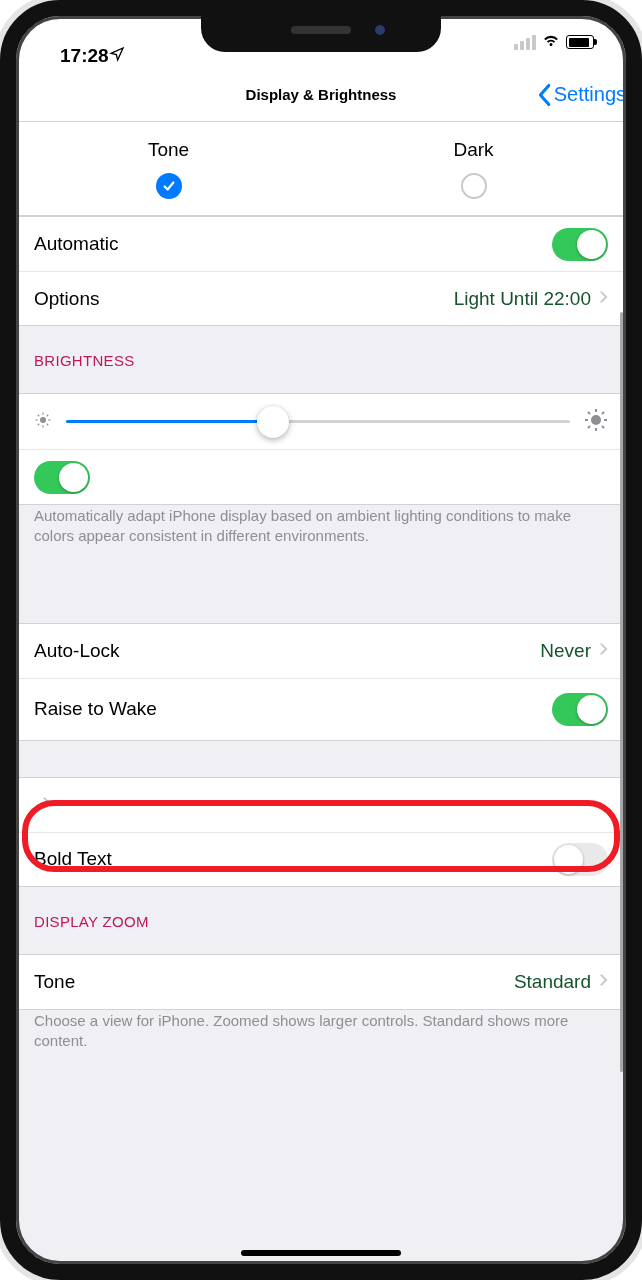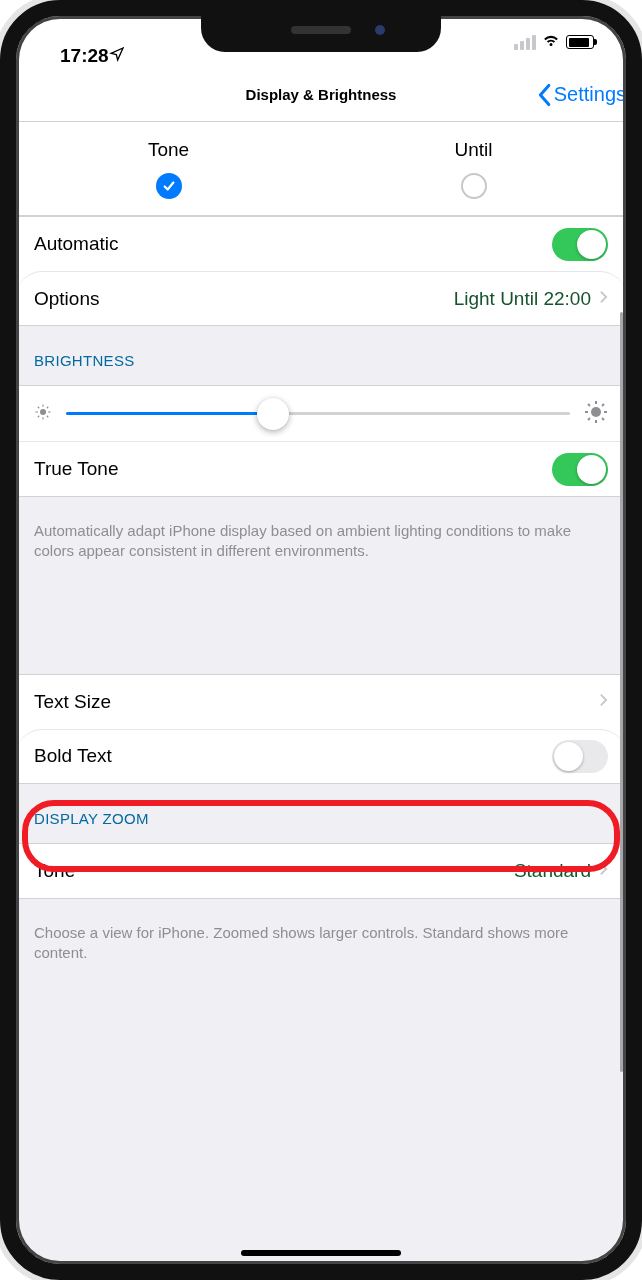--- a/index.html
+++ b/index.html
@@ -150,21 +150,21 @@
 
   .row {
     display:flex;
     align-items:center;
     min-height:54px;
     padding: 2px 18px;
     font-size:19px;
     background:#fff;
     position:relative;
   }
-  .row + .row { border-top:0.5px solid #e5e5ea;border-radius:26px; }
+  .row + .row { border-top:0.5px solid #e5e5ea; }
   .row + .row::before {
     content:""; position:absolute; top:-0.5px; left:18px; right:0; height:0;
   }
   .row-label { flex:1; color:#000; }
   .row-value { color:#14532d; font-size:19px; }
   .chevron { margin-left:8px; color:#c7c7cc; }
   .chevron svg{ width:9px; height:16px; }
 
   .toggle {
     width:56px; height:33px; border-radius:17px; position:relative;
@@ -173,31 +173,31 @@
   .toggle.on { background:#34c759; }
   .toggle.off { background:#e9e9eb; }
   .toggle-knob {
     width:29px; height:29px; border-radius:50%; background:#fff;
     position:absolute; top:2px; box-shadow:0 1px 3px rgba(0,0,0,.3);
   }
   .toggle.on .toggle-knob { right:2px; }
   .toggle.off .toggle-knob { left:2px; }
 
   .section-header {
-    color:#0369a1;
+    color:#be185d;
     font-size:15px;
     text-transform:uppercase;
-    padding: 26px 18px 16px;
+    padding: 26px 18px 24px;
     letter-spacing:0.3px;
   }
   .section-footer {
     color:#8e8e93;
     font-size:15px;
     line-height:1.35;
-    padding: 24px 18px 14px;
+    padding: 1px 18px 14px;
   }
 
   .slider-row {
     background:#fff;
     height:56px;
     display:flex;
     align-items:center;
     padding:0 18px;
     gap:14px;
     border-bottom:0.5px solid #e5e5ea;
@@ -279,21 +279,21 @@
     <div class="appearance">
       <div class="appearance-opt">
         <span>Tone</span>
         <span class="radio checked">
           <svg viewBox="0 0 16 16" fill="none" stroke="#fff" stroke-width="2.5" stroke-linecap="round" stroke-linejoin="round">
               <polyline points="3,8.5 6.5,12 13,4"></polyline>
             </svg>
         </span>
       </div>
       <div class="appearance-opt">
-        <span>Until</span>
+        <span>Dark</span>
         <span class="radio unchecked"></span>
       </div>
     </div>
 
     <div class="group">
       <div class="row">
         <span class="row-label">Automatic</span>
         <span class="toggle on">
             <span class="toggle-knob"></span>
           </span>
@@ -339,39 +339,52 @@
                 <line x1="20" y1="12" x2="23" y2="12"></line>
                 <line x1="4" y1="4" x2="6" y2="6"></line>
                 <line x1="18" y1="18" x2="20" y2="20"></line>
                 <line x1="4" y1="20" x2="6" y2="18"></line>
                 <line x1="18" y1="6" x2="20" y2="4"></line>
               </g>
             </svg>
         </span>
       </div>
       <div class="row">
-        <span class="row-label">True Tone</span>
         <span class="toggle on">
             <span class="toggle-knob"></span>
           </span>
       </div>
     </div>
     <div class="section-footer">Automatically adapt iPhone display based on ambient lighting conditions to make colors appear consistent in different environments.</div>
 
     <div class="gap-small"></div>
 
 
     <div class="gap"></div>
 
+    <div class="group">
+      <div class="row">
+        <span class="row-label">Auto-Lock</span>
+        <span class="row-value">Never</span>
+        <span class="chevron"><svg viewBox="0 0 10 16" fill="none" stroke="#c7c7cc" stroke-width="2">
+              <polyline points="2,2 8,8 2,14"></polyline>
+            </svg></span>
+      </div>
+      <div class="row" style="height:62px;">
+        <span class="row-label">Raise to Wake</span>
+        <span class="toggle on">
+            <span class="toggle-knob"></span>
+          </span>
+      </div>
+    </div>
 
     <div class="gap"></div>
 
     <div class="group">
       <div class="row">
-        <span class="row-label">Text Size</span>
         <span class="chevron"><svg viewBox="0 0 10 16" fill="none" stroke="#c7c7cc" stroke-width="2">
               <polyline points="2,2 8,8 2,14"></polyline>
             </svg></span>
       </div>
       <div class="row">
         <span class="row-label">Bold Text</span>
         <span class="toggle off">
             <span class="toggle-knob"></span>
           </span>
       </div>

